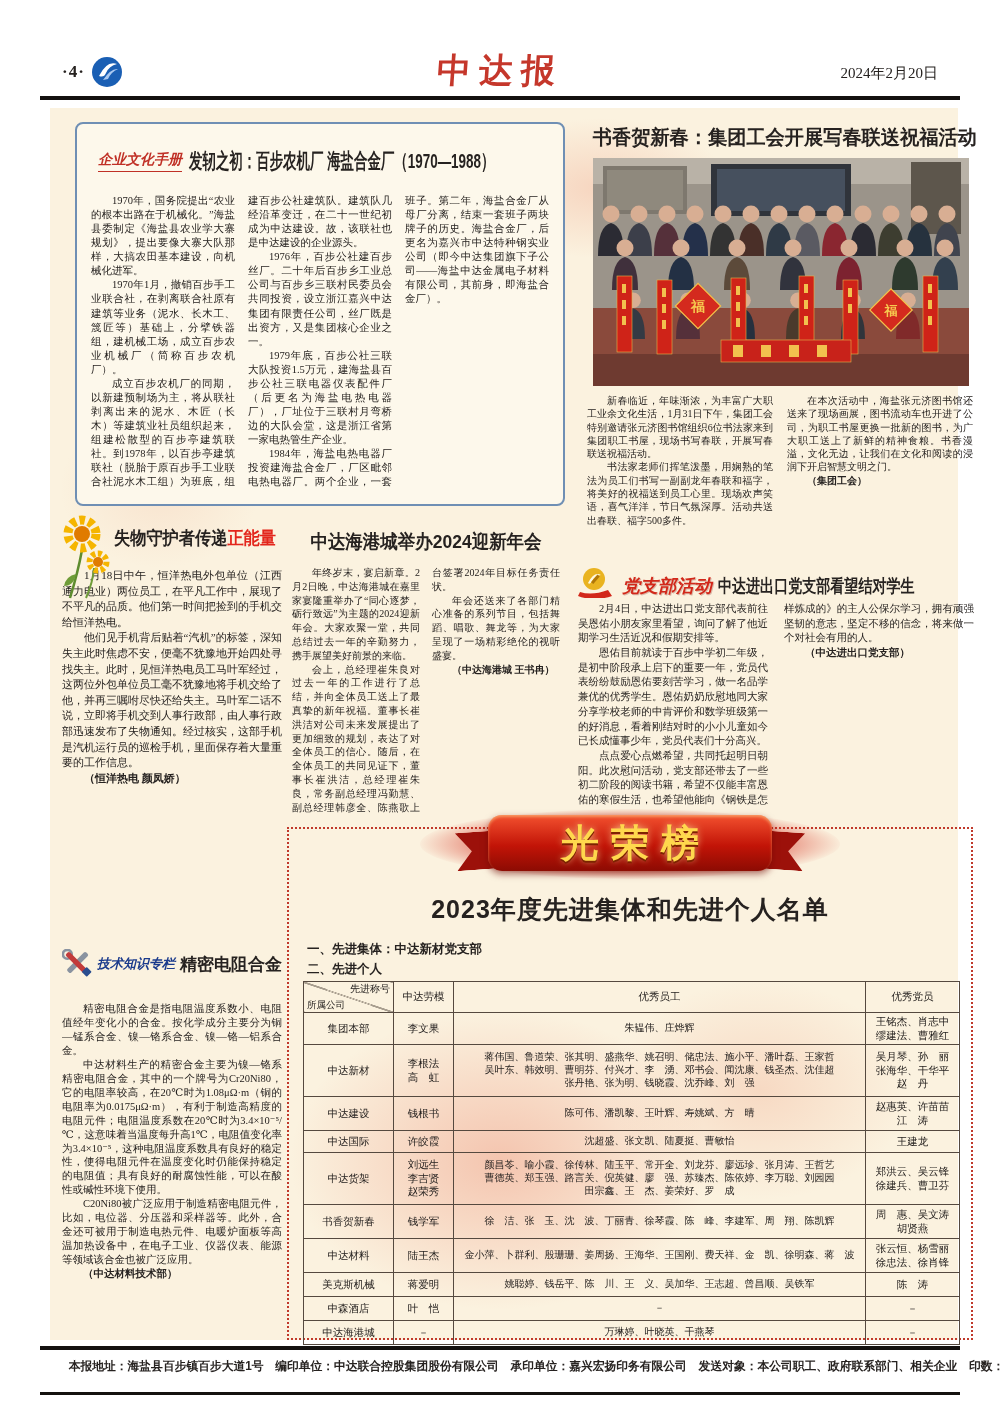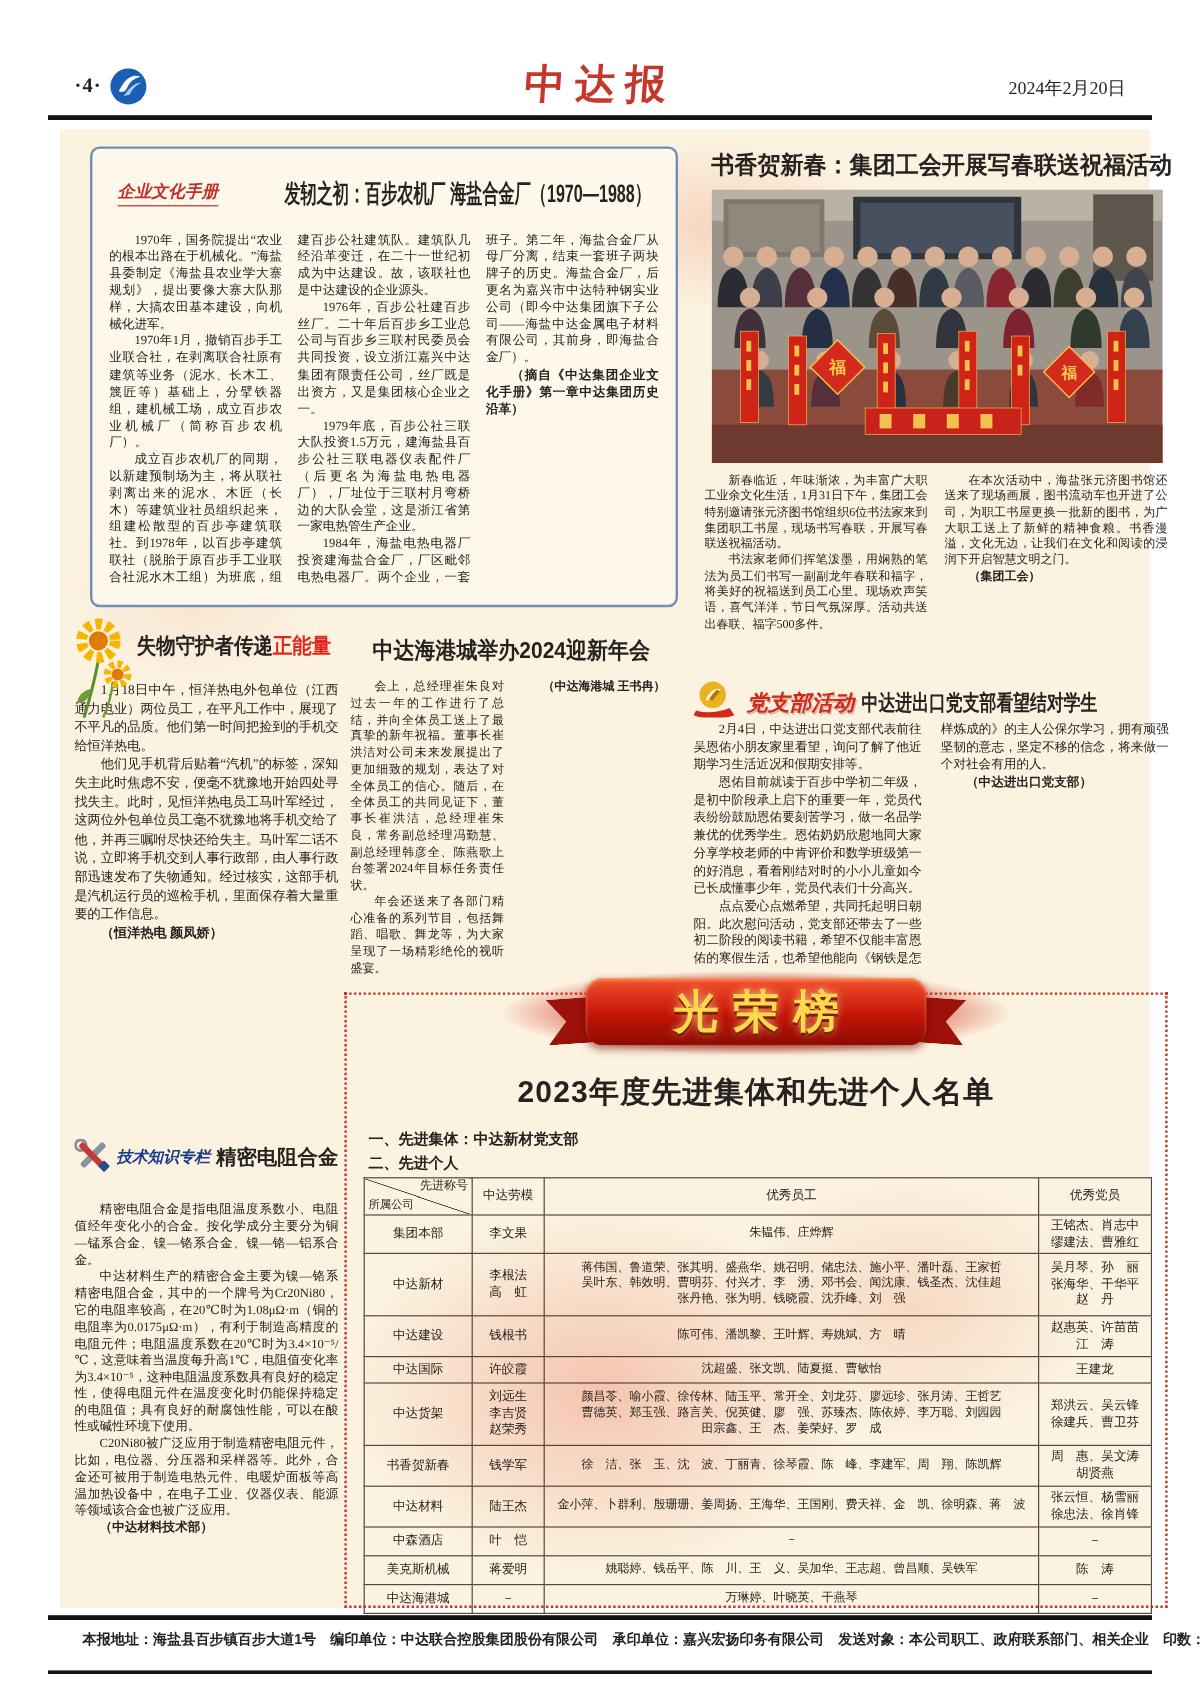--- a/index.html
+++ b/index.html
@@ -25,21 +25,21 @@
   .just p{margin:0;text-indent:2em;text-align:justify;}
   .byline{font-weight:bold;text-align:right;margin-top:2px;}
   .bold{font-weight:bold;}
   .pre{white-space:pre-line;}
   
   .cultbox{position:absolute;left:75px;top:122px;width:490px;height:384px;background:#fdf8eb;
            border:2px solid #6f8fb4;border-radius:8px;padding:12px 14px 8px;box-sizing:border-box;}
   .cult-head{display:flex;align-items:center;gap:7px;height:50px;}
   .cult-label{font-size:14px;font-weight:bold;font-style:italic;color:#c03026;
               border-bottom:1.5px solid #c03026;white-space:nowrap;padding-bottom:2px;}
-  .cult-title{flex:1;overflow:visible;margin-left:48px;}
+  .cult-title{flex:1;overflow:visible;}
   .cult-title span{display:inline-block;font-family:"Liberation Sans",sans-serif;font-weight:900;
                    font-size:21px;white-space:nowrap;transform:scaleX(.64);transform-origin:left center;letter-spacing:0;}
   .cult-cols{margin-top:8px;height:296px;column-count:3;column-gap:13px;column-fill:auto;
              font-size:10.5px;line-height:1.34;overflow:hidden;}
   
   .coup-title{position:absolute;left:585px;top:124px;width:390px;text-align:center;
               font-family:"Liberation Sans",sans-serif;font-weight:900;font-size:20px;white-space:nowrap;
               transform:scaleX(.96);transform-origin:center;}
   .photo{position:absolute;left:593px;top:158px;width:376px;height:228px;overflow:hidden;}
   .coup-text{position:absolute;left:587px;top:394px;width:386px;height:138px;column-count:2;column-gap:14px;
@@ -143,21 +143,20 @@
         <span>发轫之初：百步农机厂 海盐合金厂（1970—1988）</span>
       </div>
     </div>
     <div class="cult-cols just">
       <p>1970年，国务院提出“农业的根本出路在于机械化。”海盐县委制定《海盐县农业学大寨规划》，提出要像大寨大队那样，大搞农田基本建设，向机械化进军。</p>
       <p>1970年1月，撤销百步手工业联合社，在剥离联合社原有建筑等业务（泥水、长木工、篾匠等）基础上，分擘铁器组，建机械工场，成立百步农业机械厂（简称百步农机厂）。</p>
       <p>成立百步农机厂的同期，以新建预制场为主，将从联社剥离出来的泥水、木匠（长木）等建筑业社员组织起来，组建松散型的百步亭建筑联社。到1978年，以百步亭建筑联社（脱胎于原百步手工业联合社泥水木工组）为班底，组建百步公社建筑队。建筑队几经沿革变迁，在二十一世纪初成为中达建设。故，该联社也是中达建设的企业源头。</p>
       <p>1976年，百步公社建百步丝厂。二十年后百步乡工业总公司与百步乡三联村民委员会共同投资，设立浙江嘉兴中达集团有限责任公司，丝厂既是出资方，又是集团核心企业之一。</p>
       <p>1979年底，百步公社三联大队投资1.5万元，建海盐县百步公社三联电器仪表配件厂（后更名为海盐电热电器厂），厂址位于三联村月弯桥边的大队会堂，这是浙江省第一家电热管生产企业。</p>
       <p>1984年，海盐电热电器厂投资建海盐合金厂，厂区毗邻电热电器厂。两个企业，一套班子。第二年，海盐合金厂从母厂分离，结束一套班子两块牌子的历史。海盐合金厂，后更名为嘉兴市中达特种钢实业公司（即今中达集团旗下子公司——海盐中达金属电子材料有限公司，其前身，即海盐合金厂）。</p>
-      <p class="bold">（摘自《中达集团企业文化手册》第一章中达集团历史沿革）</p>
     </div>
   </div>
 
   <div class="coup-title">书香贺新春：集团工会开展写春联送祝福活动</div>
   <div class="photo">
     <svg width="376" height="228" viewBox="0 0 376 228" preserveAspectRatio="none">
       <defs>
         <g id="prs">
           <circle cx="0" cy="-28" r="8.5" fill="#d8ae93"></circle>
           <path d="M-13,14 Q-13,-16 0,-19 Q13,-16 13,14 Z" fill="currentColor"></path>
@@ -284,20 +283,21 @@
     </div>
     <div class="lost-body just">
       <p>1月18日中午，恒洋热电外包单位（江西通力电业）两位员工，在平凡工作中，展现了不平凡的品质。他们第一时间把捡到的手机交给恒洋热电。</p>
       <p>他们见手机背后贴着“汽机”的标签，深知失主此时焦虑不安，便毫不犹豫地开始四处寻找失主。此时，见恒洋热电员工马叶军经过，这两位外包单位员工毫不犹豫地将手机交给了他，并再三嘱咐尽快还给失主。马叶军二话不说，立即将手机交到人事行政部，由人事行政部迅速发布了失物通知。经过核实，这部手机是汽机运行员的巡检手机，里面保存着大量重要的工作信息。</p>
       <p class="byline">（恒洋热电 颜凤娇）</p>
     </div>
   </div>
 
   <div class="harb-title">中达海港城举办2024迎新年会</div>
   <div class="harb-text just">
+    <p>年终岁末，宴启新章。2月2日晚，中达海港城在嘉里家宴隆重举办了“同心逐梦，砺行致远”为主题的2024迎新年会。大家欢聚一堂，共同总结过去一年的辛勤努力，携手展望美好前景的来临。</p>
     <p>会上，总经理崔朱良对过去一年的工作进行了总结，并向全体员工送上了最真挚的新年祝福。董事长崔洪洁对公司未来发展提出了更加细致的规划，表达了对全体员工的信心。随后，在全体员工的共同见证下，董事长崔洪洁，总经理崔朱良，常务副总经理冯勤慧、副总经理韩彦全、陈燕歌上台签署2024年目标任务责任状。</p>
     <p>年会还送来了各部门精心准备的系列节目，包括舞蹈、唱歌、舞龙等，为大家呈现了一场精彩绝伦的视听盛宴。</p>
     <p class="byline">（中达海港城 王书冉）</p>
   </div>
 
   <div class="party-head">
     <svg width="38" height="32" viewBox="0 0 38 32">
       <path d="M2 26 Q14 30 30 24 L34 30 Q16 36 0 30 Z" fill="#d2281a"></path>
       <circle cx="16" cy="13" r="11" fill="#e9b320"></circle>
       <path d="M10 17 Q16 5 23 9 Q17 9 14 15 Q12 19 10 17Z" fill="#fff8e0"></path>
@@ -412,30 +412,30 @@
 胡贤燕</td>
       </tr>
       <tr style="height:34px">
         <td class="bold">中达材料</td>
         <td>陆王杰</td>
         <td class="emp pre">金小萍、卜群利、殷珊珊、姜周扬、王海华、王国刚、费天祥、金　凯、徐明森、蒋　波</td>
         <td class="pre">张云恒、杨雪丽
 徐忠法、徐肖锋</td>
       </tr>
       <tr style="height:24px">
+        <td class="bold">美克斯机械</td>
+        <td>蒋爱明</td>
+        <td class="emp pre">姚聪婷、钱岳平、陈　川、王　义、吴加华、王志超、曾昌顺、吴铁军</td>
+        <td class="pre">陈　涛</td>
+      </tr>
+      <tr style="height:24px">
         <td class="bold">中森酒店</td>
         <td>叶　恺</td>
         <td class="emp pre">－</td>
         <td class="pre">－</td>
-      </tr>
-      <tr style="height:24px">
-        <td class="bold">美克斯机械</td>
-        <td>蒋爱明</td>
-        <td class="emp pre">姚聪婷、钱岳平、陈　川、王　义、吴加华、王志超、曾昌顺、吴铁军</td>
-        <td class="pre">陈　涛</td>
       </tr>
       <tr style="height:24px">
         <td class="bold">中达海港城</td>
         <td>－</td>
         <td class="emp pre">万琳婷、叶晓英、干燕琴</td>
         <td class="pre">－</td>
       </tr>
     </tbody>
       </table>
   </div>

